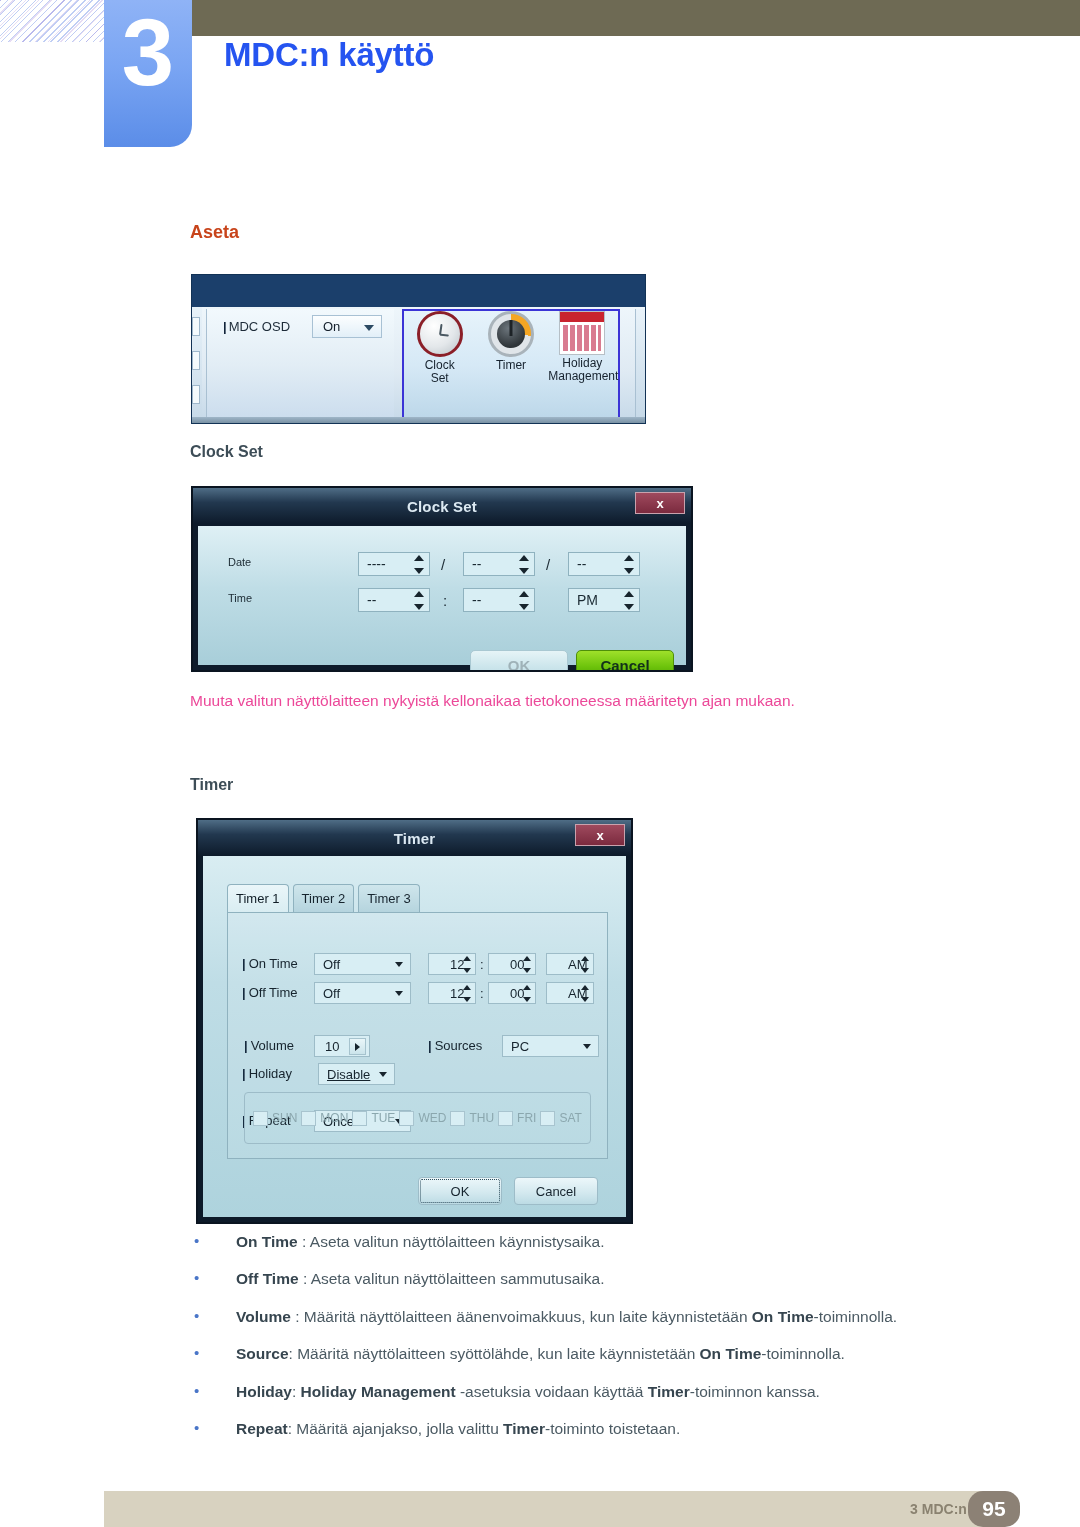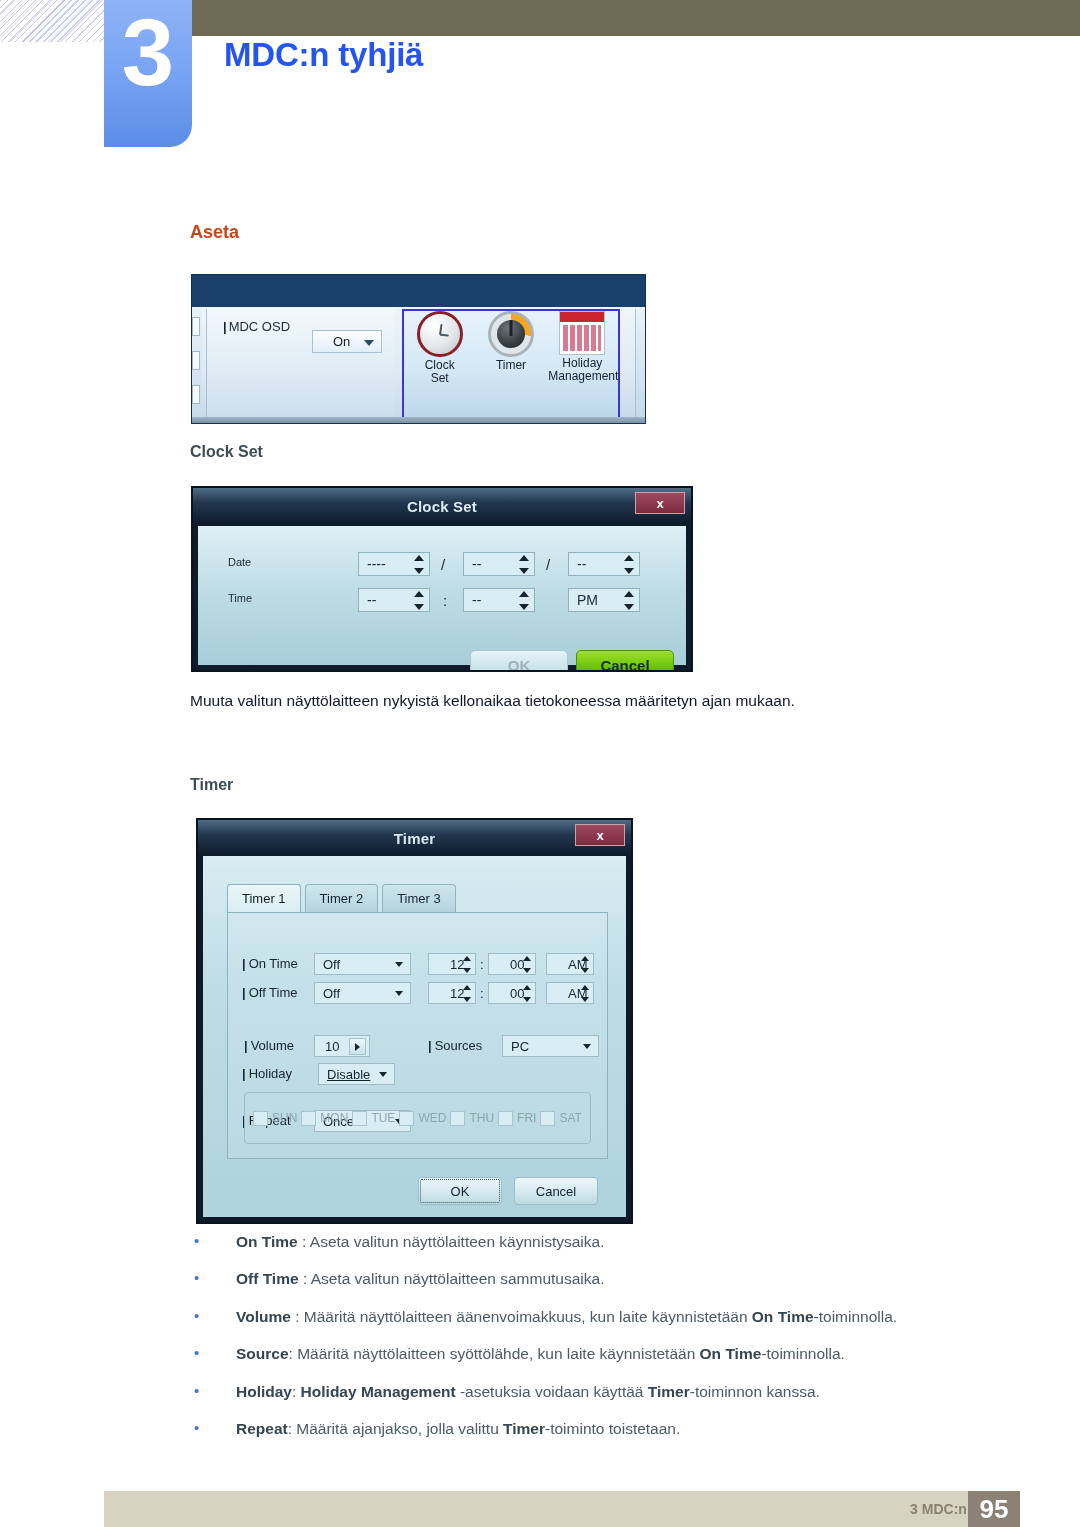--- a/index.html
+++ b/index.html
@@ -56,21 +56,21 @@
   .h-sub {
     position: absolute;
     font-size: 16px; font-weight: 700; color: #3d4d57;
   }
   .h-clockset { left: 190px; top: 443px; }
   .h-timer    { left: 190px; top: 776px; }
 
   
   .para {
     position: absolute; left: 190px;
-    font-size: 15.5px; color: #0f172a; line-height: 1.3; text-align: right;
+    font-size: 15.5px; color: #ec4899; line-height: 1.3; text-align: right;
   }
   .para1 { top: 691px; }
   .para2 { top: 734px; }
 
   
   .blist { position: absolute; left: 190px; top: 1232px; width: 820px; }
   .brow {
     position: relative; display: flex; align-items: flex-start;
     margin-bottom: 18px; font-size: 15.5px; color: #4b5a63; line-height: 1.25;
   }
@@ -86,22 +86,22 @@
     position: absolute; left: 104px; top: 1491px; width: 880px; height: 36px;
     background: #d8d2c0;
   }
   .footer-text {
     position: absolute; right: 68px; top: 1501px;
     font-size: 14px; font-weight: 700; color: #8a8270;
   }
   .footer-page {
     position: absolute; left: 968px; top: 1491px; width: 52px; height: 36px;
     background: #8c8175; color: #fff;
-    font-size: 26px; font-weight: 700;
-    display: flex; align-items: center; justify-content: center;
+    font-size: 21px; font-weight: 700;
+    display: flex; align-items: center; justify-content: center; border-radius: 15px;
   }
 
   
   .toolbar-shot {
     position: absolute; left: 191px; top: 274px; width: 455px; height: 150px;
     background: #1b3f6b;
     border: 1px solid #123255;
     overflow: hidden;
   }
   .tb-tabstrip {
@@ -149,21 +149,21 @@
     font-size: 13px; color: #1d2b38; font-weight: 400; white-space: nowrap;
   }
   .tb-osd-label i {
     font-style: normal; color: #12243a; font-weight: 700; margin-right: 2px;
   }
   .tb-osd-select {
     position: absolute; left: 105px; top: 6px; width: 70px; height: 23px;
     background: linear-gradient(180deg,#fcfeff,#e2eff8);
     border: 1px solid #a8c1d4;
     font-size: 13px; color: #15202c;
-    display: flex; align-items: center; padding-left: 20px; margin-top: 15px;
+    display: flex; align-items: center; padding-left: 10px;
   }
   .tb-osd-select .caret {
     position: absolute; right: 7px; top: 9px;
     width: 0; height: 0;
     border-left: 5px solid transparent; border-right: 5px solid transparent;
     border-top: 6px solid #2c4a63;
   }
   .tb-iconpanel {
     position: absolute; left: 210px; top: 2px; width: 218px; height: 112px;
     border: 2px solid #3b34d6;
@@ -315,21 +315,21 @@
     position: absolute; left: 5px; top: 36px; right: 5px; bottom: 5px;
     background: linear-gradient(180deg,#d9edf2 0%, #bfdde6 35%, #aed3dd 100%);
   }
   .tm-inner {
     position: absolute; left: 24px; top: 56px; right: 18px; bottom: 58px;
     border: 1px solid #8fb2bf;
     background: rgba(255,255,255,.10);
   }
   .tm-tabs { position: absolute; left: 24px; top: 28px; display: flex; }
   .tm-tab {
-    height: 28px; padding: 0 14px;
+    height: 28px; padding: 0 8px;
     display: flex; align-items: center;
     font-size: 13px; color: #16242e;
     border: 1px solid #8fb2bf; border-bottom: none;
     border-top-left-radius: 4px; border-top-right-radius: 4px;
     margin-right: 4px;
     background: linear-gradient(180deg,#cfe6ec,#b5d4de);
   }
   .tm-tab.active {
     background: linear-gradient(180deg,#eaf6f9,#d9edf2);
     font-weight: 400; color: #101d26;
@@ -400,21 +400,21 @@
 <body>
 
 <div class="page">
 
   <div class="hatch"></div>
   <div class="hatch2"></div>
   <div class="olivebar"></div>
   <div class="chapnum-box">
     <div class="chapnum">3</div>
   </div>
-  <div class="chaptitle">MDC:n tyhjiä</div>
+  <div class="chaptitle">MDC:n käyttö</div>
 
   <div class="h-aika">Aseta</div>
 
   <div class="toolbar-shot">
     <div class="tb-body">
       <div class="tb-leftcol"></div>
       <div class="tb-stub tb-stub1"></div>
       <div class="tb-stub tb-stub2"></div>
       <div class="tb-stub tb-stub3"></div>
 

